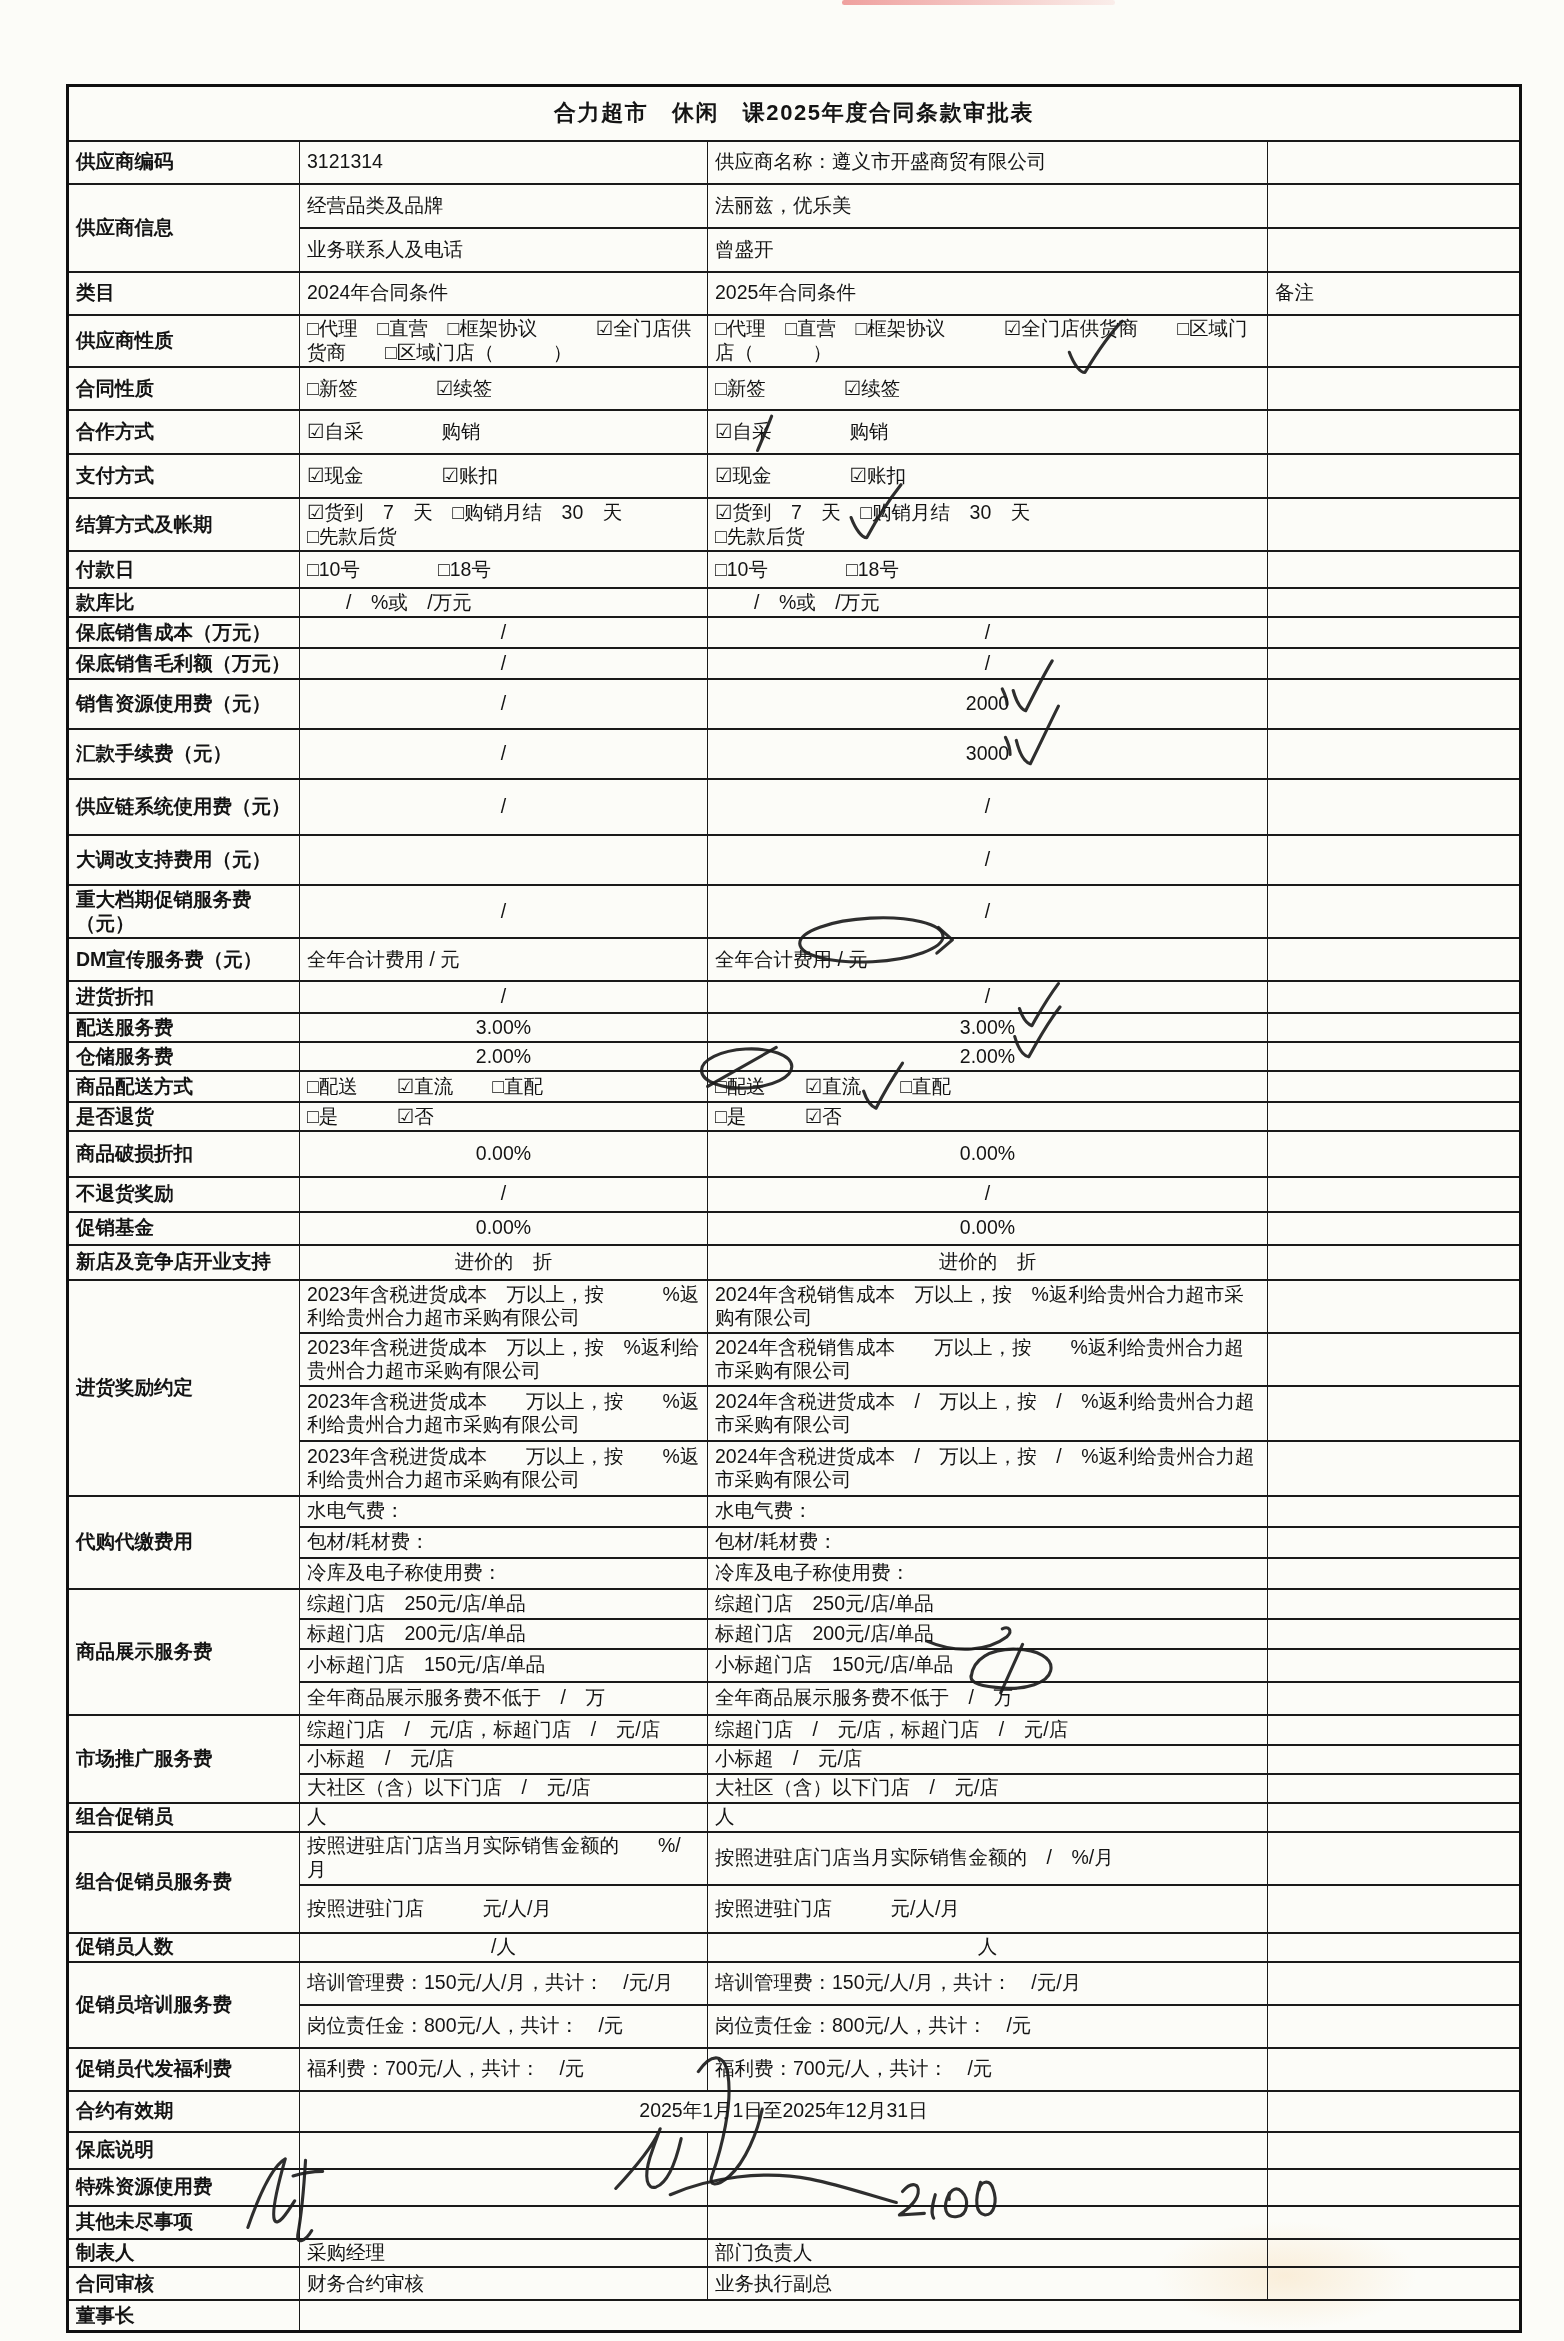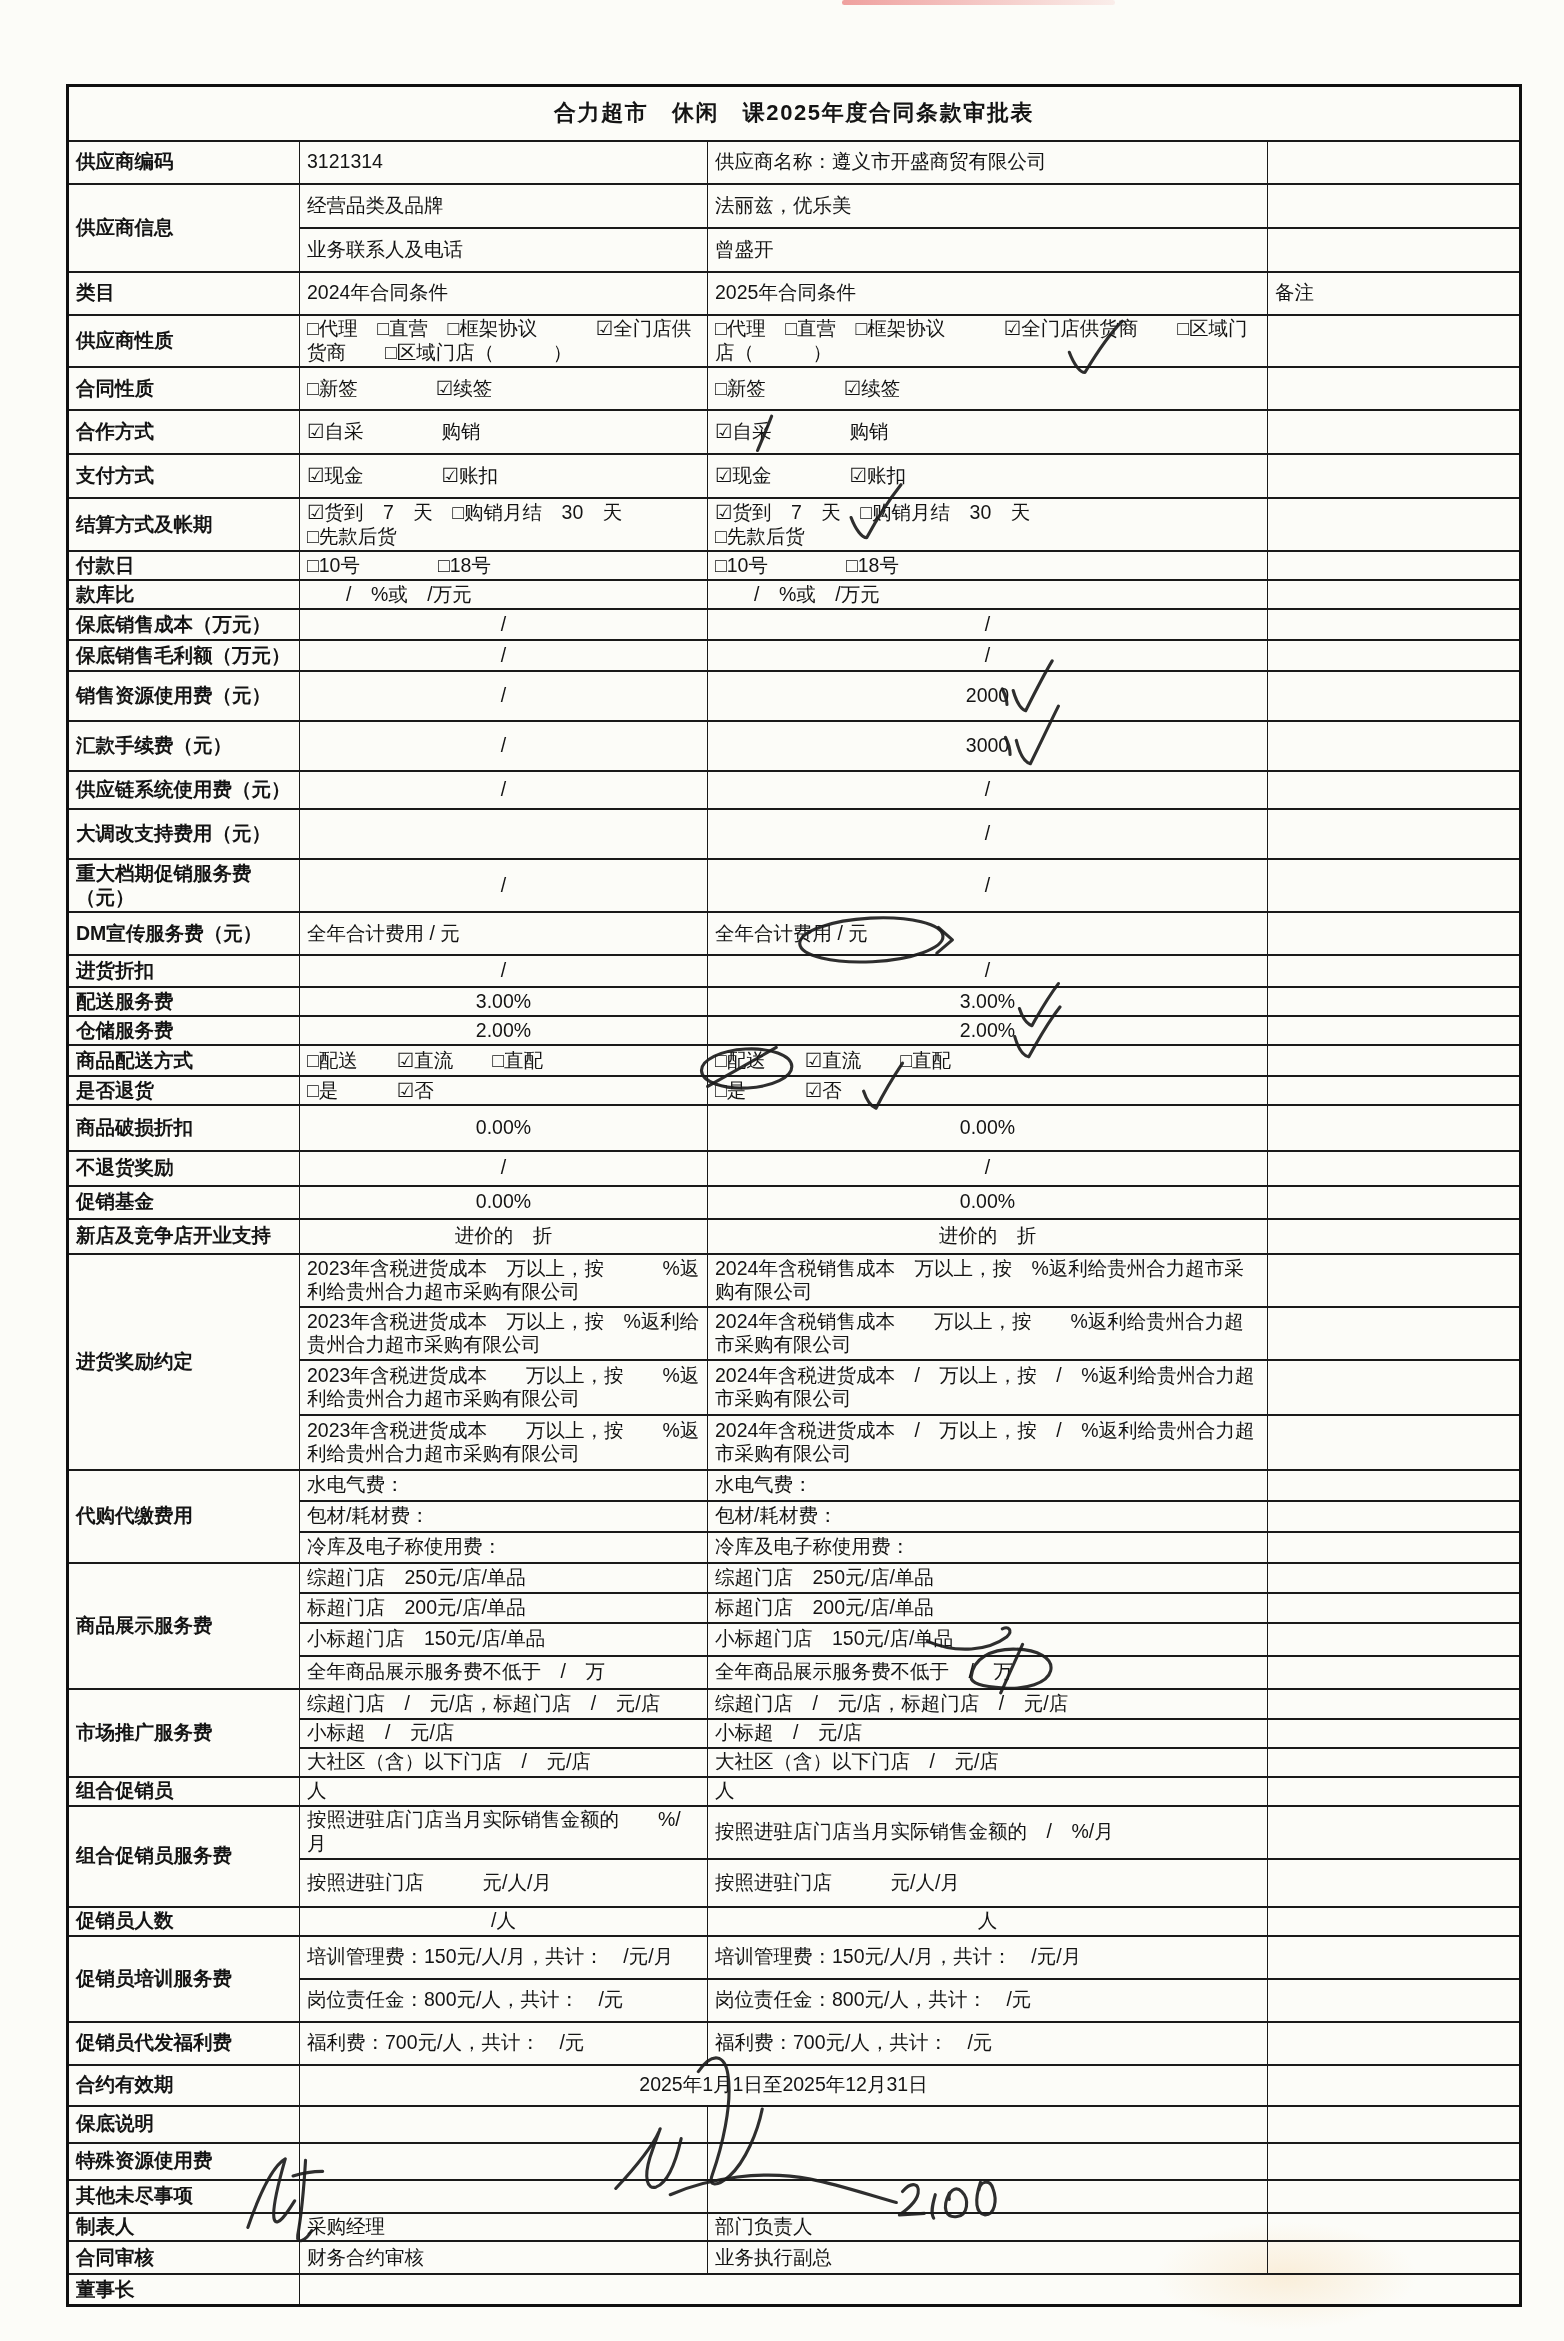--- a/index.html
+++ b/index.html
@@ -97,21 +97,21 @@
 
     <tr style="height:53px">
       <td class="lab">结算方式及帐期</td>
       <td>☑货到　7　天　□购销月结　30　天
 □先款后货</td>
       <td>☑货到　7　天　□购销月结　30　天
 □先款后货</td>
       <td></td>
     </tr>
 
-    <tr style="height:29px">
+    <tr style="height:37px">
       <td class="lab">付款日</td>
       <td>□10号　　　　□18号</td>
       <td>□10号　　　　□18号</td>
       <td></td>
     </tr>
 
     <tr style="height:16px">
       <td class="lab">款库比</td>
       <td>　　/　%或　/万元</td>
       <td>　　/　%或　/万元</td>
@@ -139,21 +139,21 @@
       <td></td>
     </tr>
 
     <tr style="height:50px">
       <td class="lab">汇款手续费（元）</td>
       <td class="c">/</td>
       <td class="c">3000</td>
       <td></td>
     </tr>
 
-    <tr style="height:38px">
+    <tr style="height:56px">
       <td class="lab">供应链系统使用费（元）</td>
       <td class="c">/</td>
       <td class="c">/</td>
       <td></td>
     </tr>
 
     <tr style="height:50px">
       <td class="lab">大调改支持费用（元）</td>
       <td class="c"></td>
       <td class="c">/</td>

